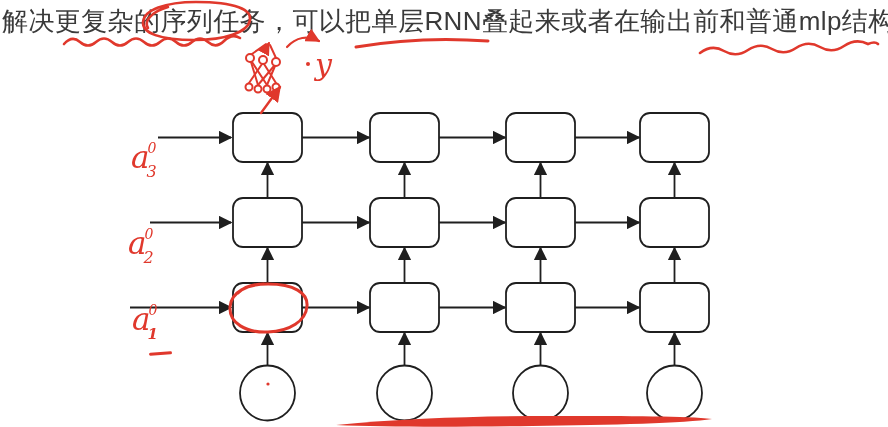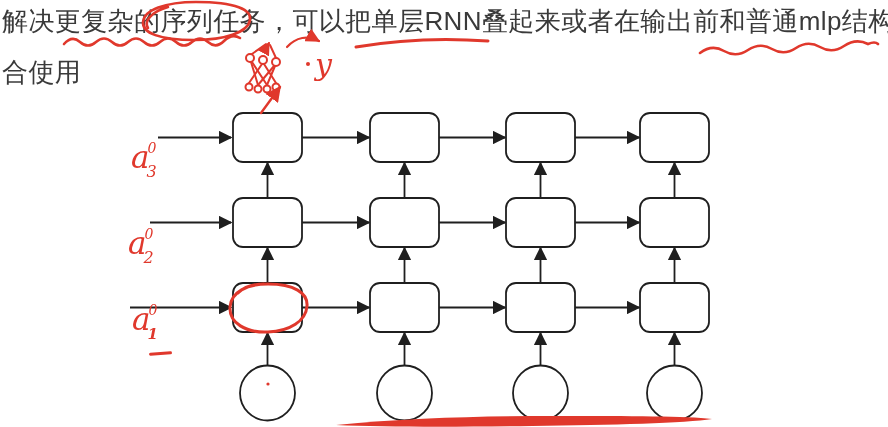--- a/index.html
+++ b/index.html
@@ -40,21 +40,20 @@
     position:absolute;background:var(--ink);height:3px;width:23px;
     border-radius:2px;transform:rotate(-4deg);z-index:3;
   }
 </style>
 </head>
 <body>
 
 <div class="stage">
 
   <div class="para-line" id="line1">解决更复杂的序列任务，可以把单层RNN叠起来或者在输出前和普通mlp结构结</div>
-  <div class="para-line" id="line2">合使用</div>
 
   <div class="hw-label" style="left:131px;top:130px">
     <span class="hw-base">a</span><span class="hw-sup">0</span><span class="hw-sub">3</span>
   </div>
   <div class="hw-label" style="left:128px;top:216px">
     <span class="hw-base">a</span><span class="hw-sup">0</span><span class="hw-sub">2</span>
   </div>
   <div class="hw-label" style="left:132px;top:290px;font-size:33px">
     <span class="hw-base">a</span><span class="hw-sup">0</span><span class="hw-sub bold">1</span>
   </div>

